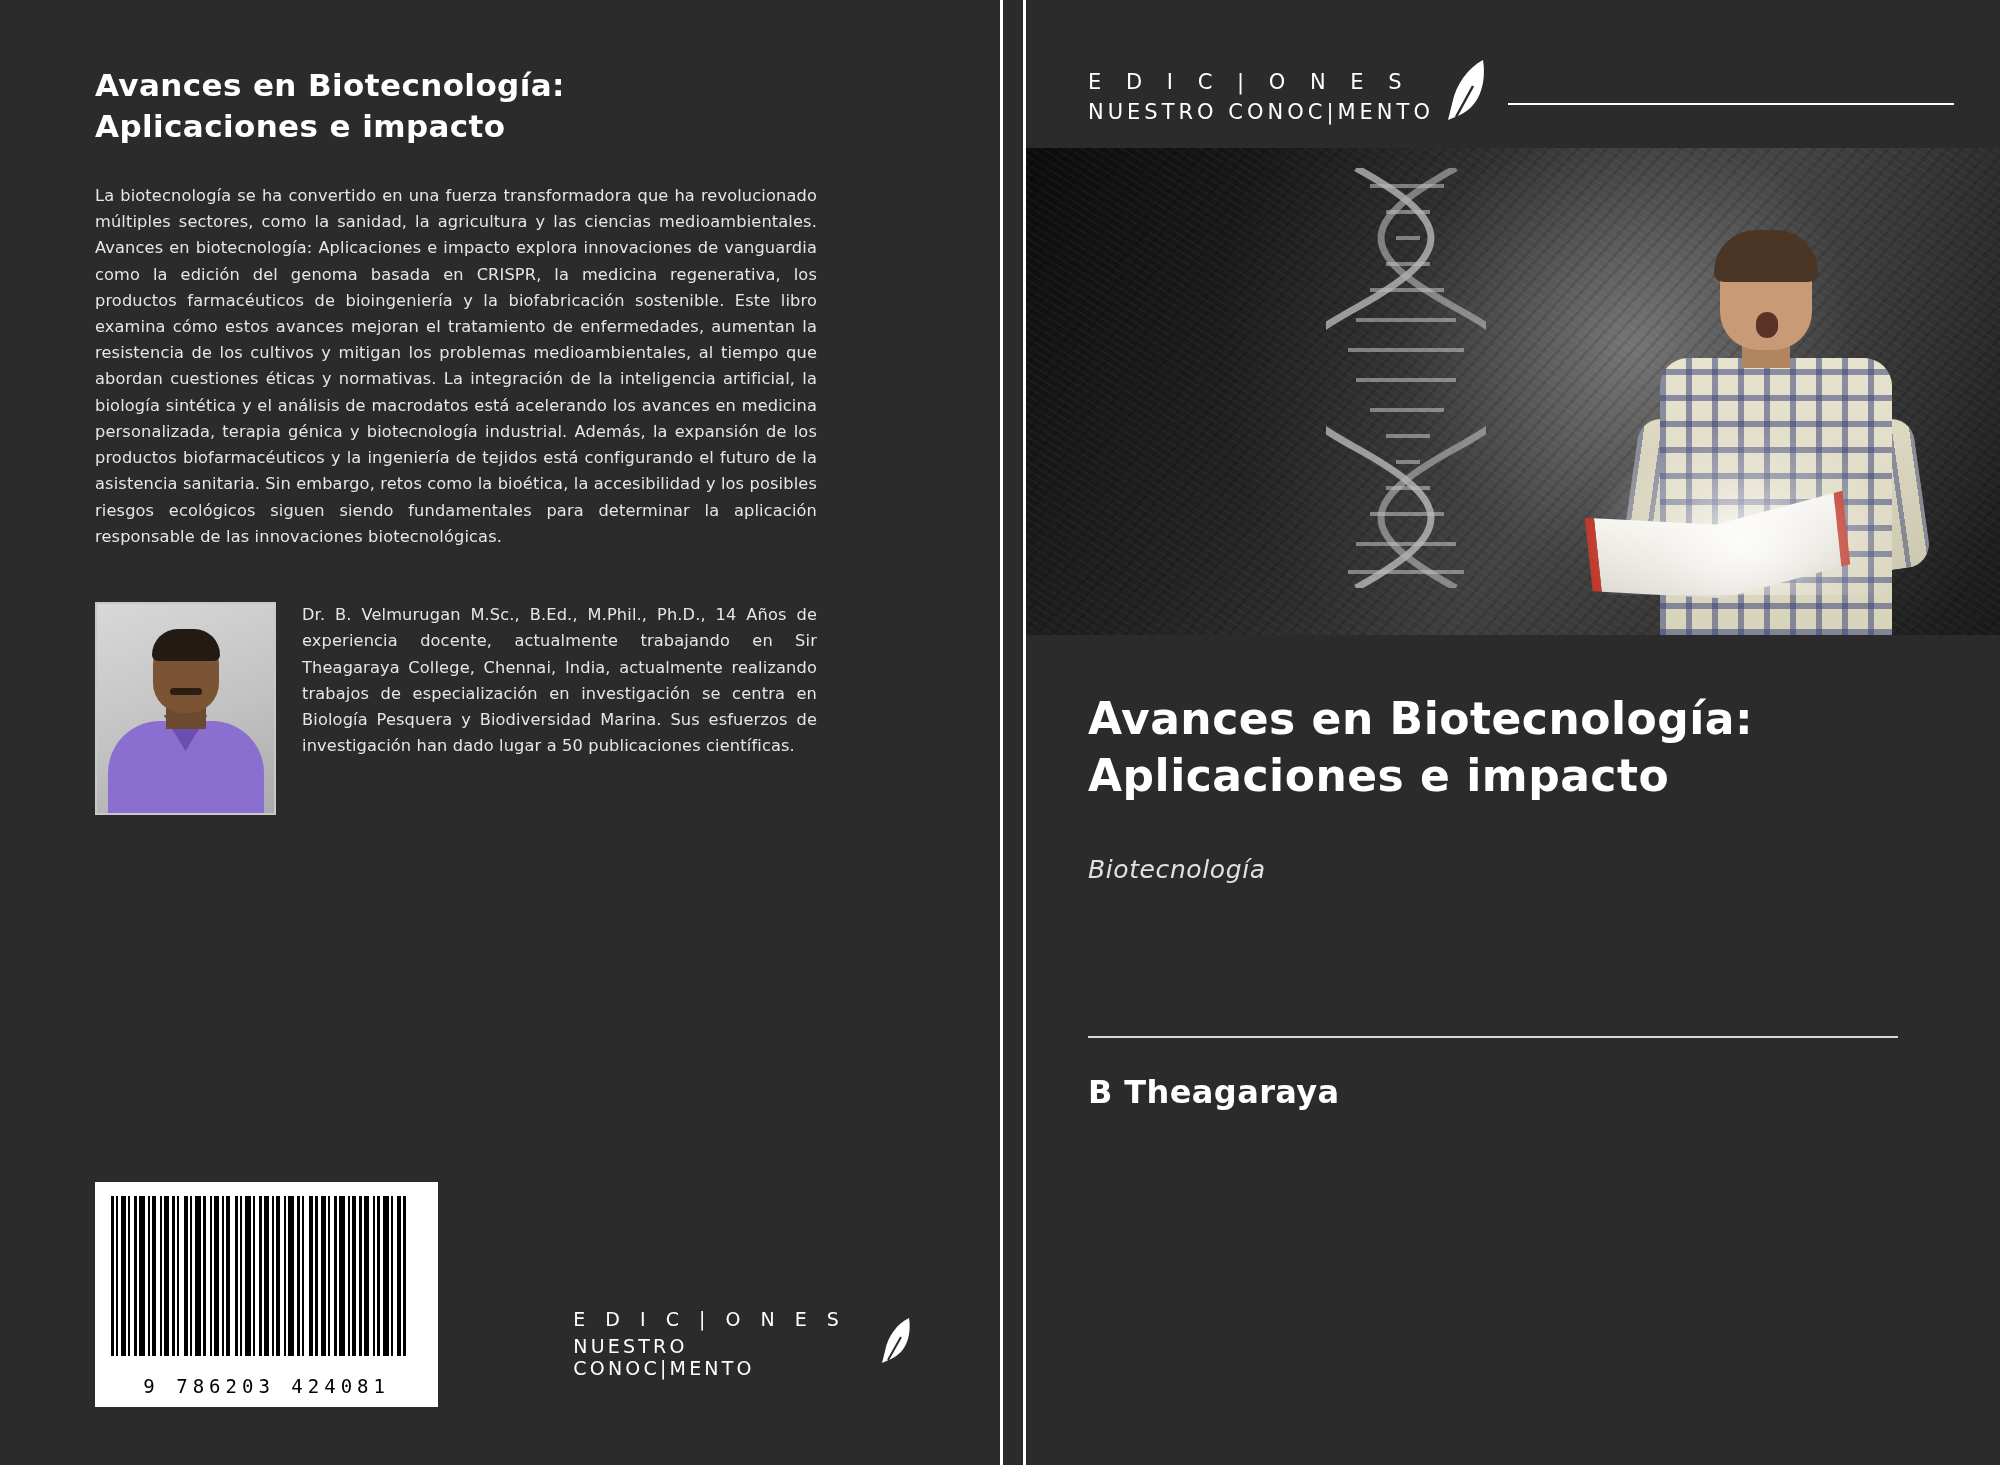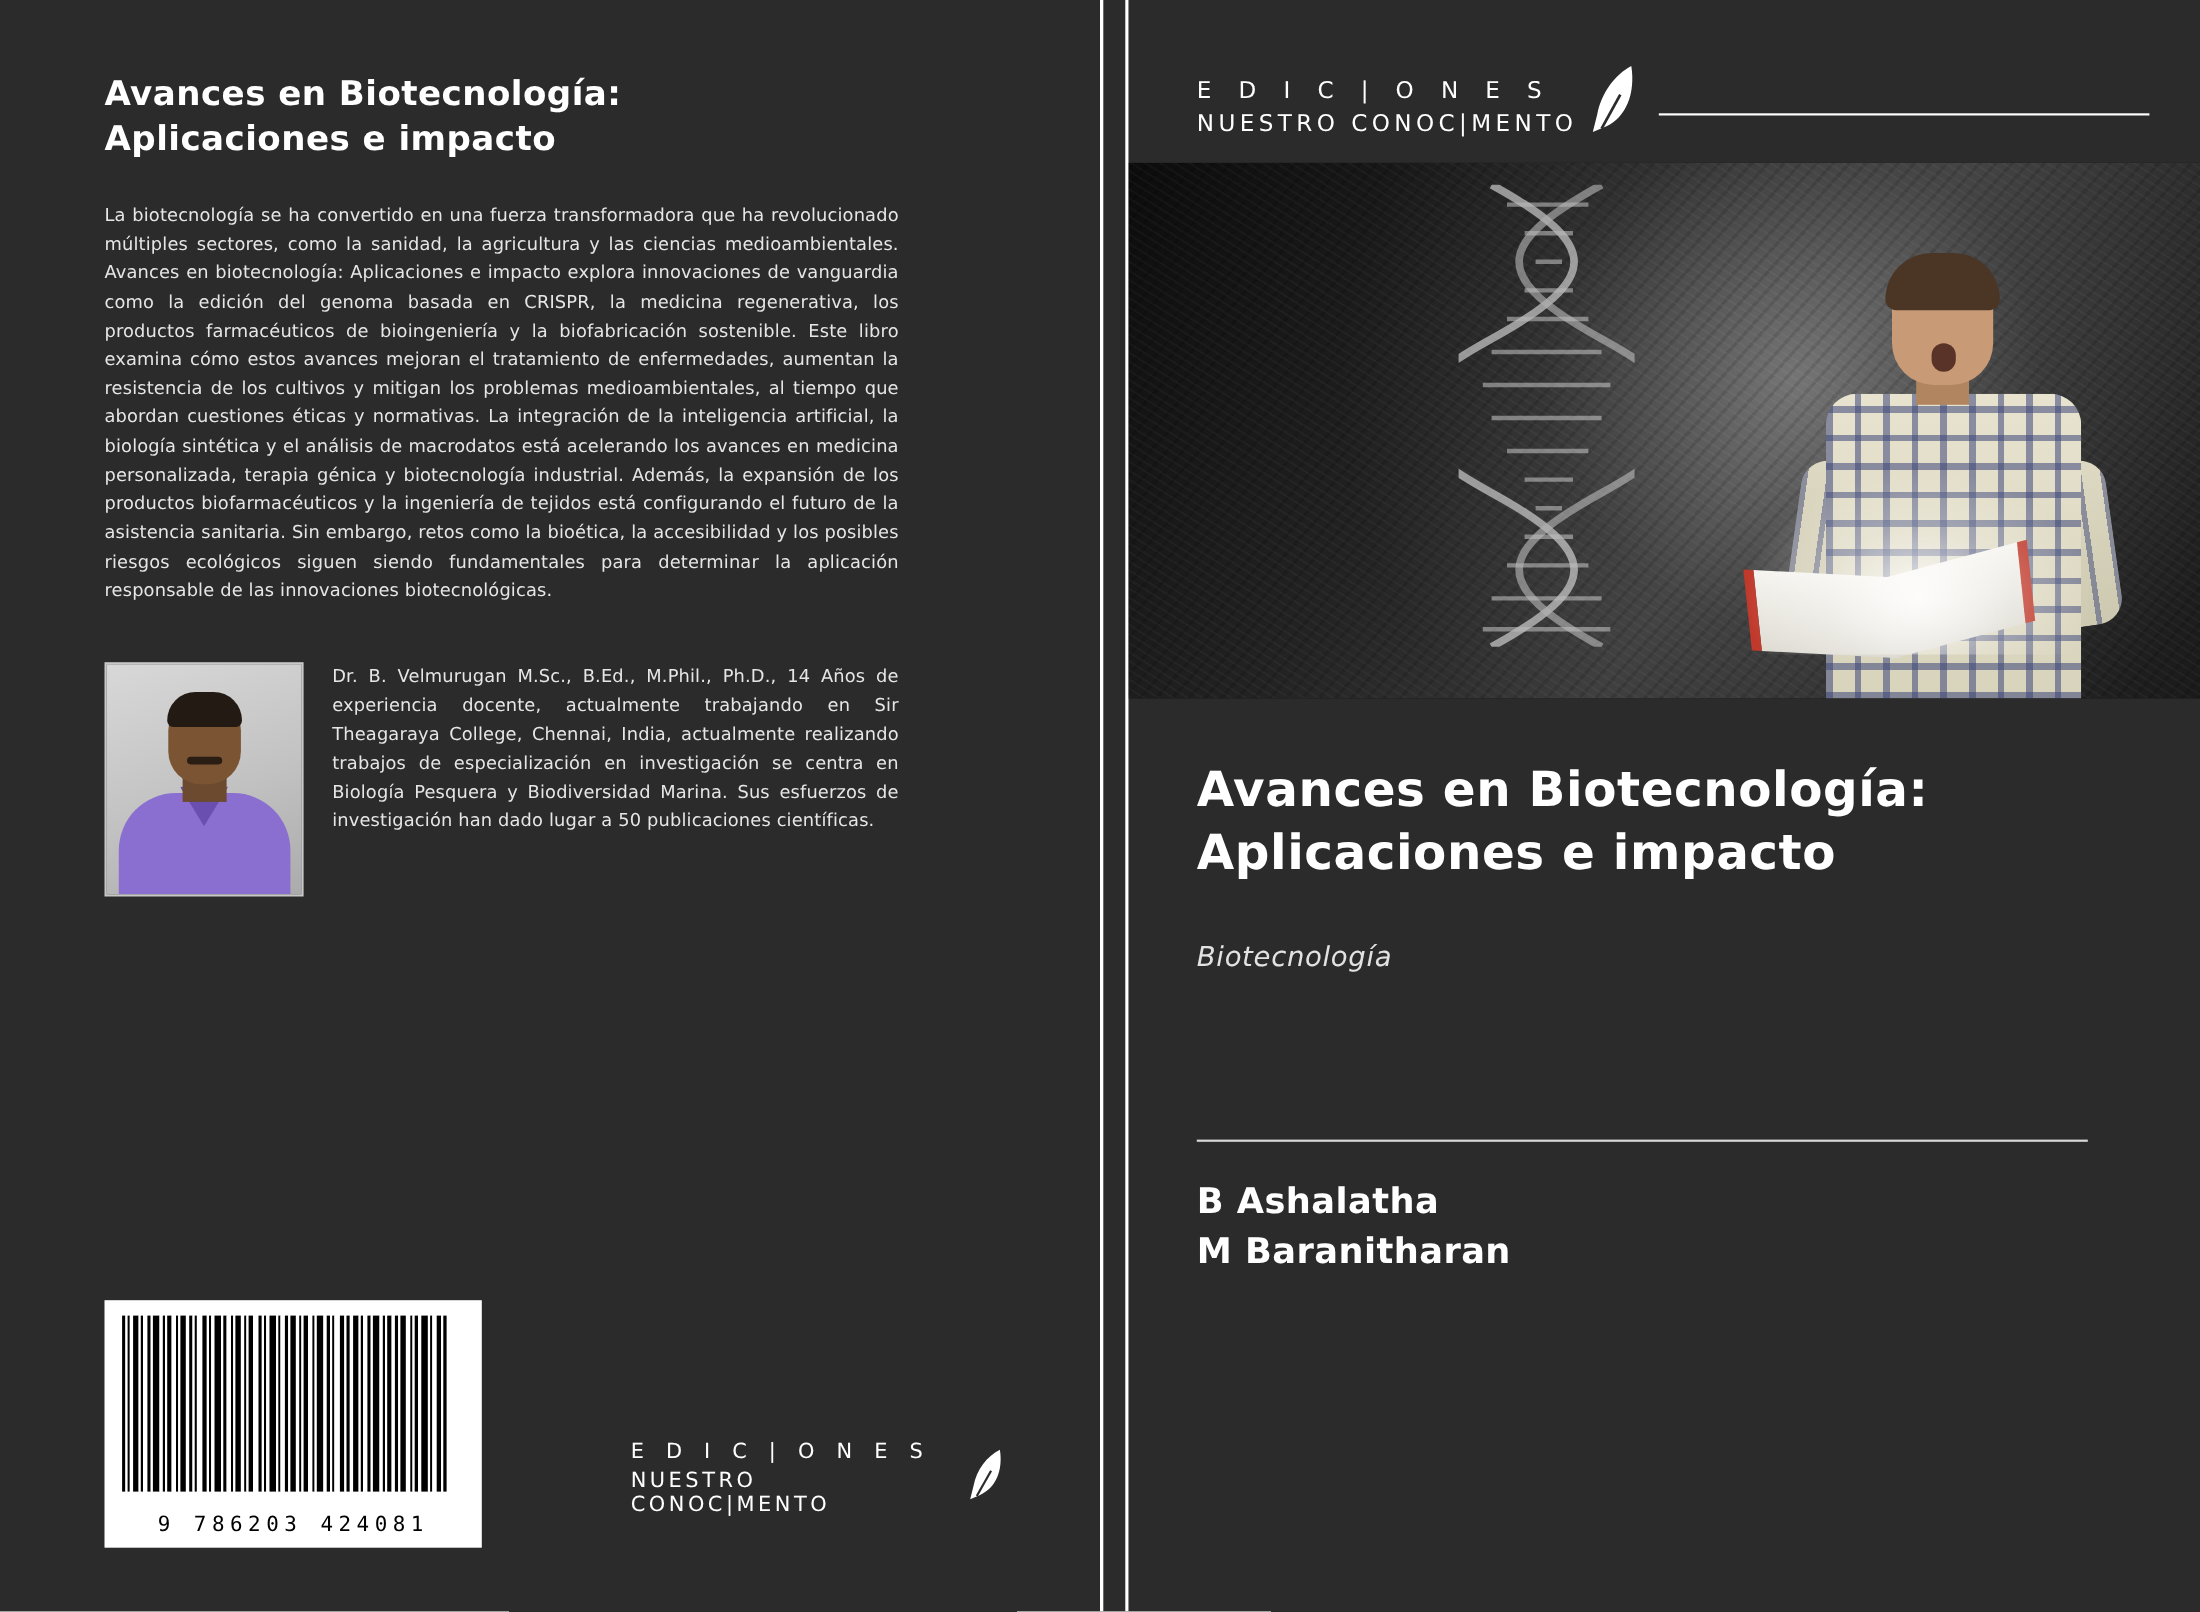--- a/index.html
+++ b/index.html
@@ -607,17 +607,16 @@
         </div>
         <div class="book-glow"></div>
       </div>
     </div>
 
     <div class="front-title">Avances en Biotecnología: Aplicaciones e impacto</div>
     <div class="front-subtitle">Biotecnología</div>
     <div class="front-rule"></div>
 
     <div class="authors">
-      <div>B Ashalatha</div>
-      <div>M Baranitharan</div>
+      <div>B Theagaraya</div>
     </div>
   </div>
 </div>
 
 </body></html>

